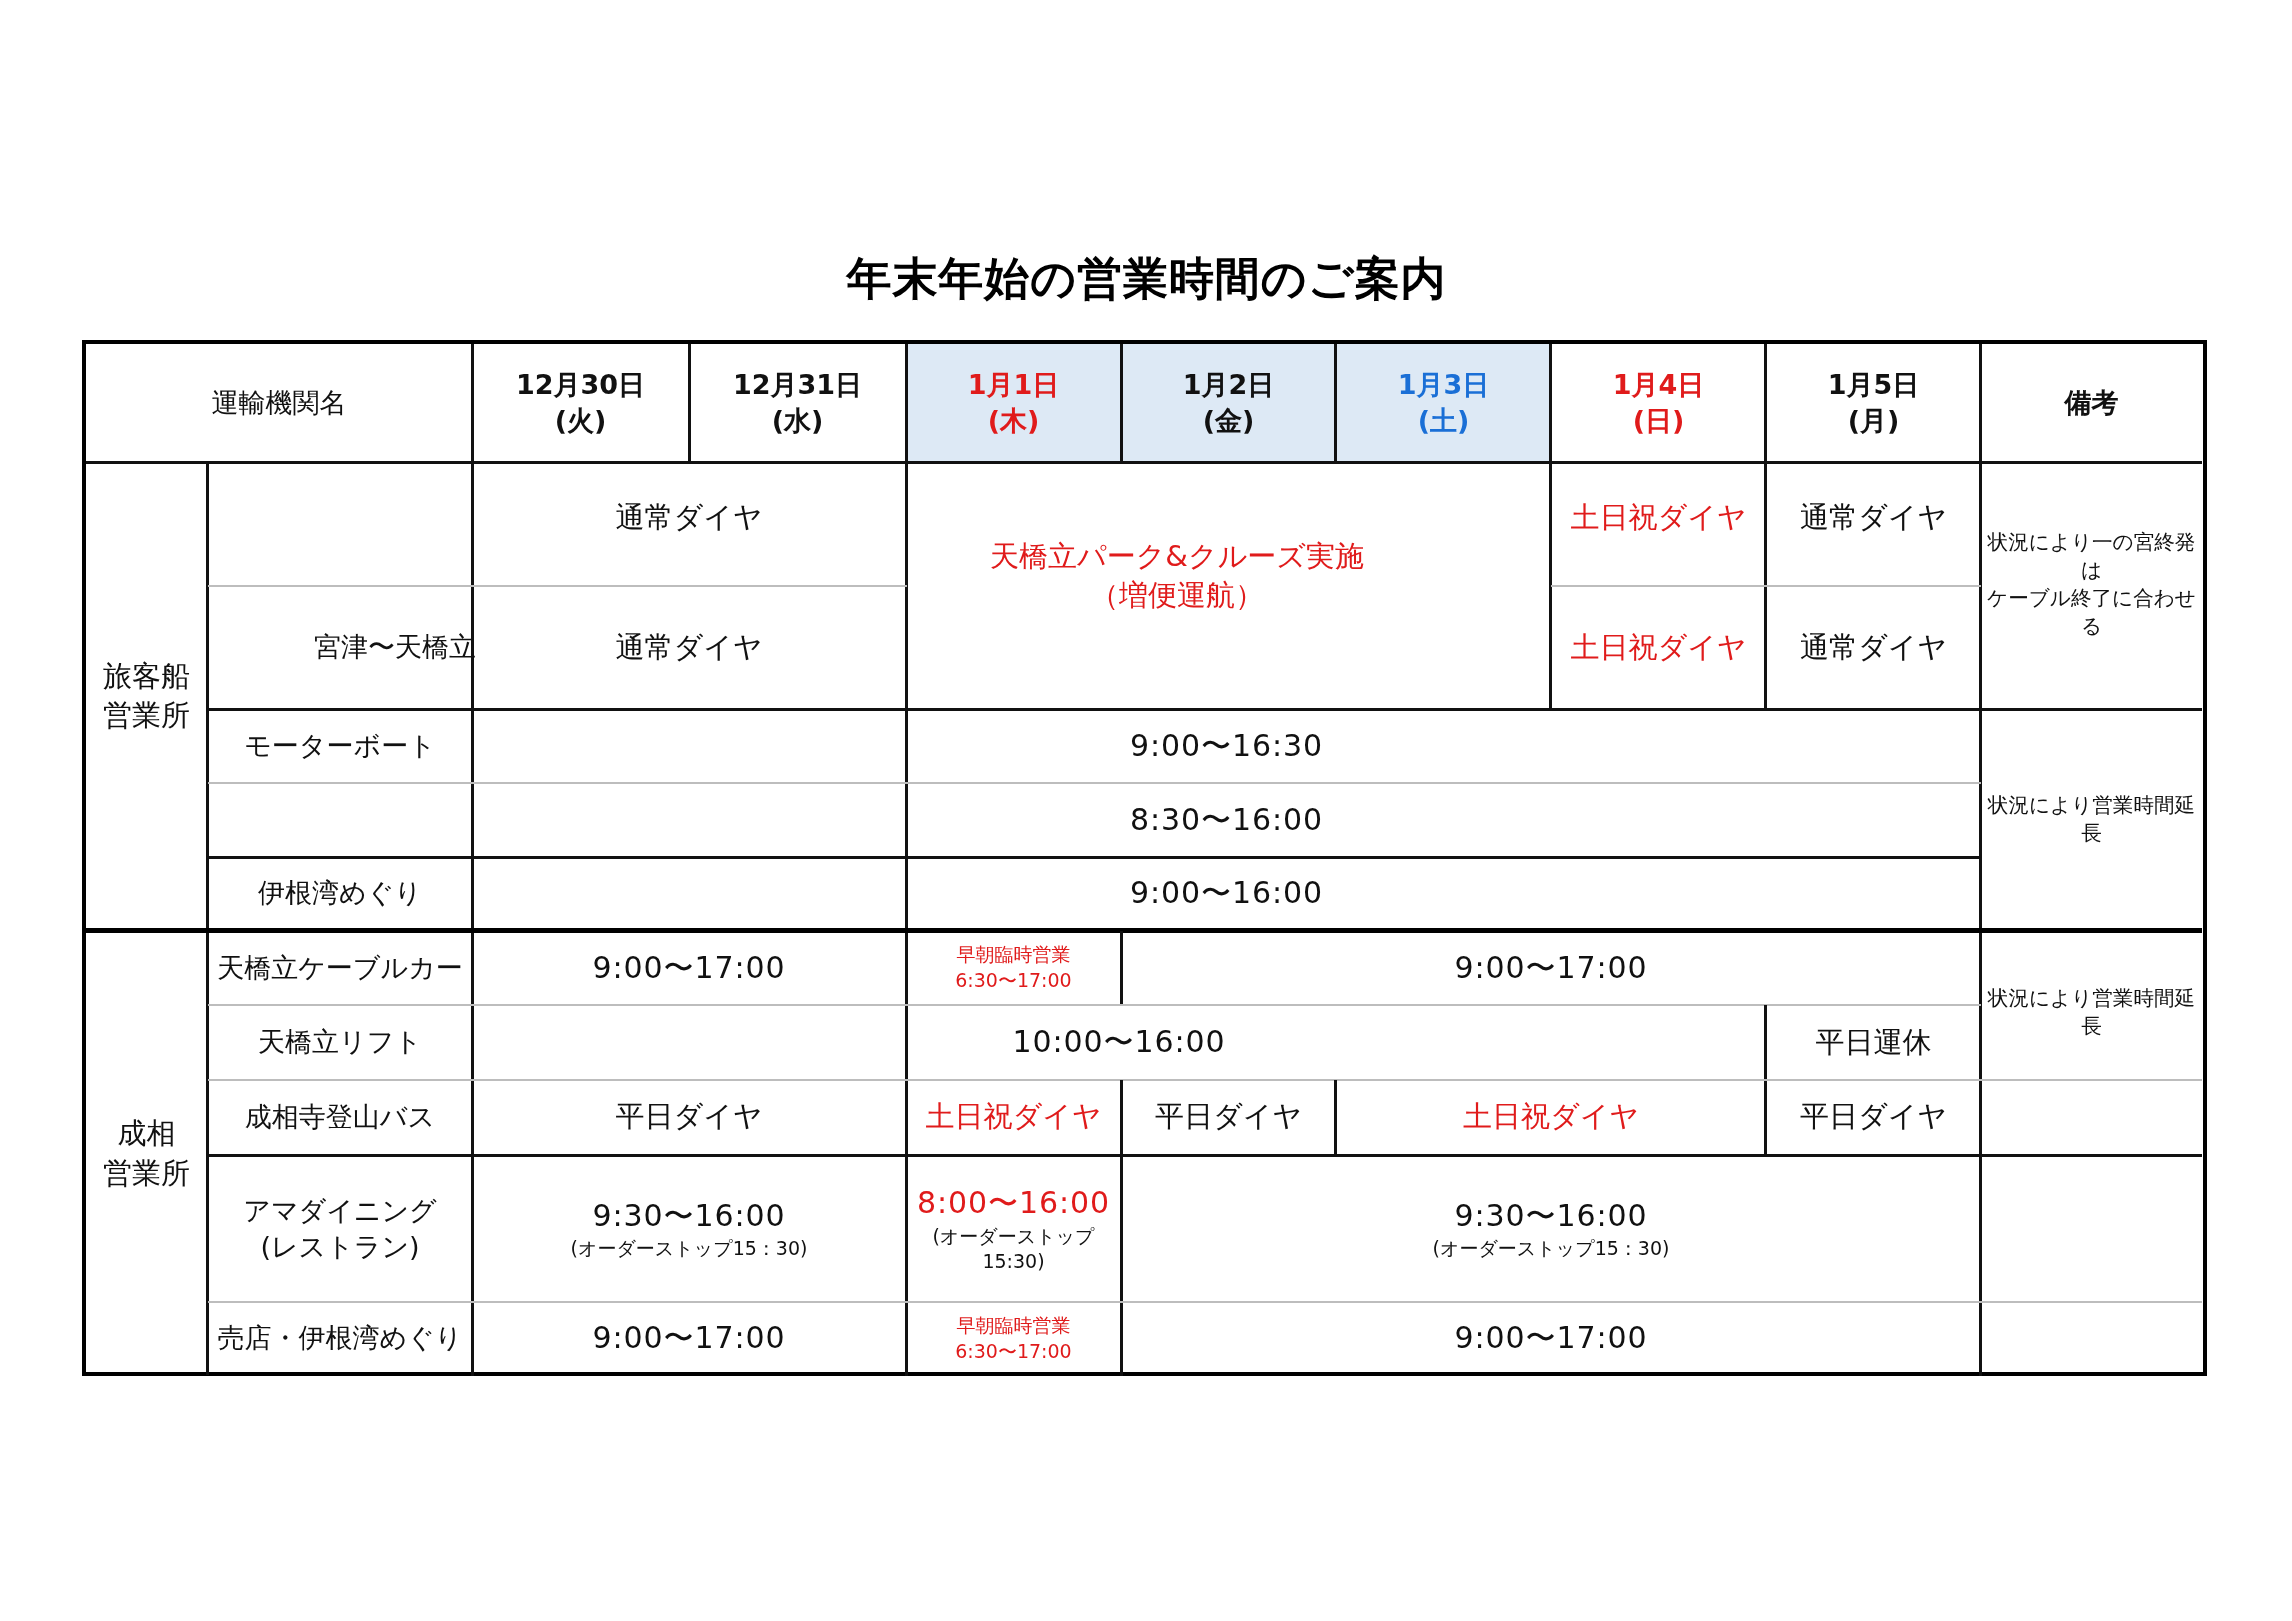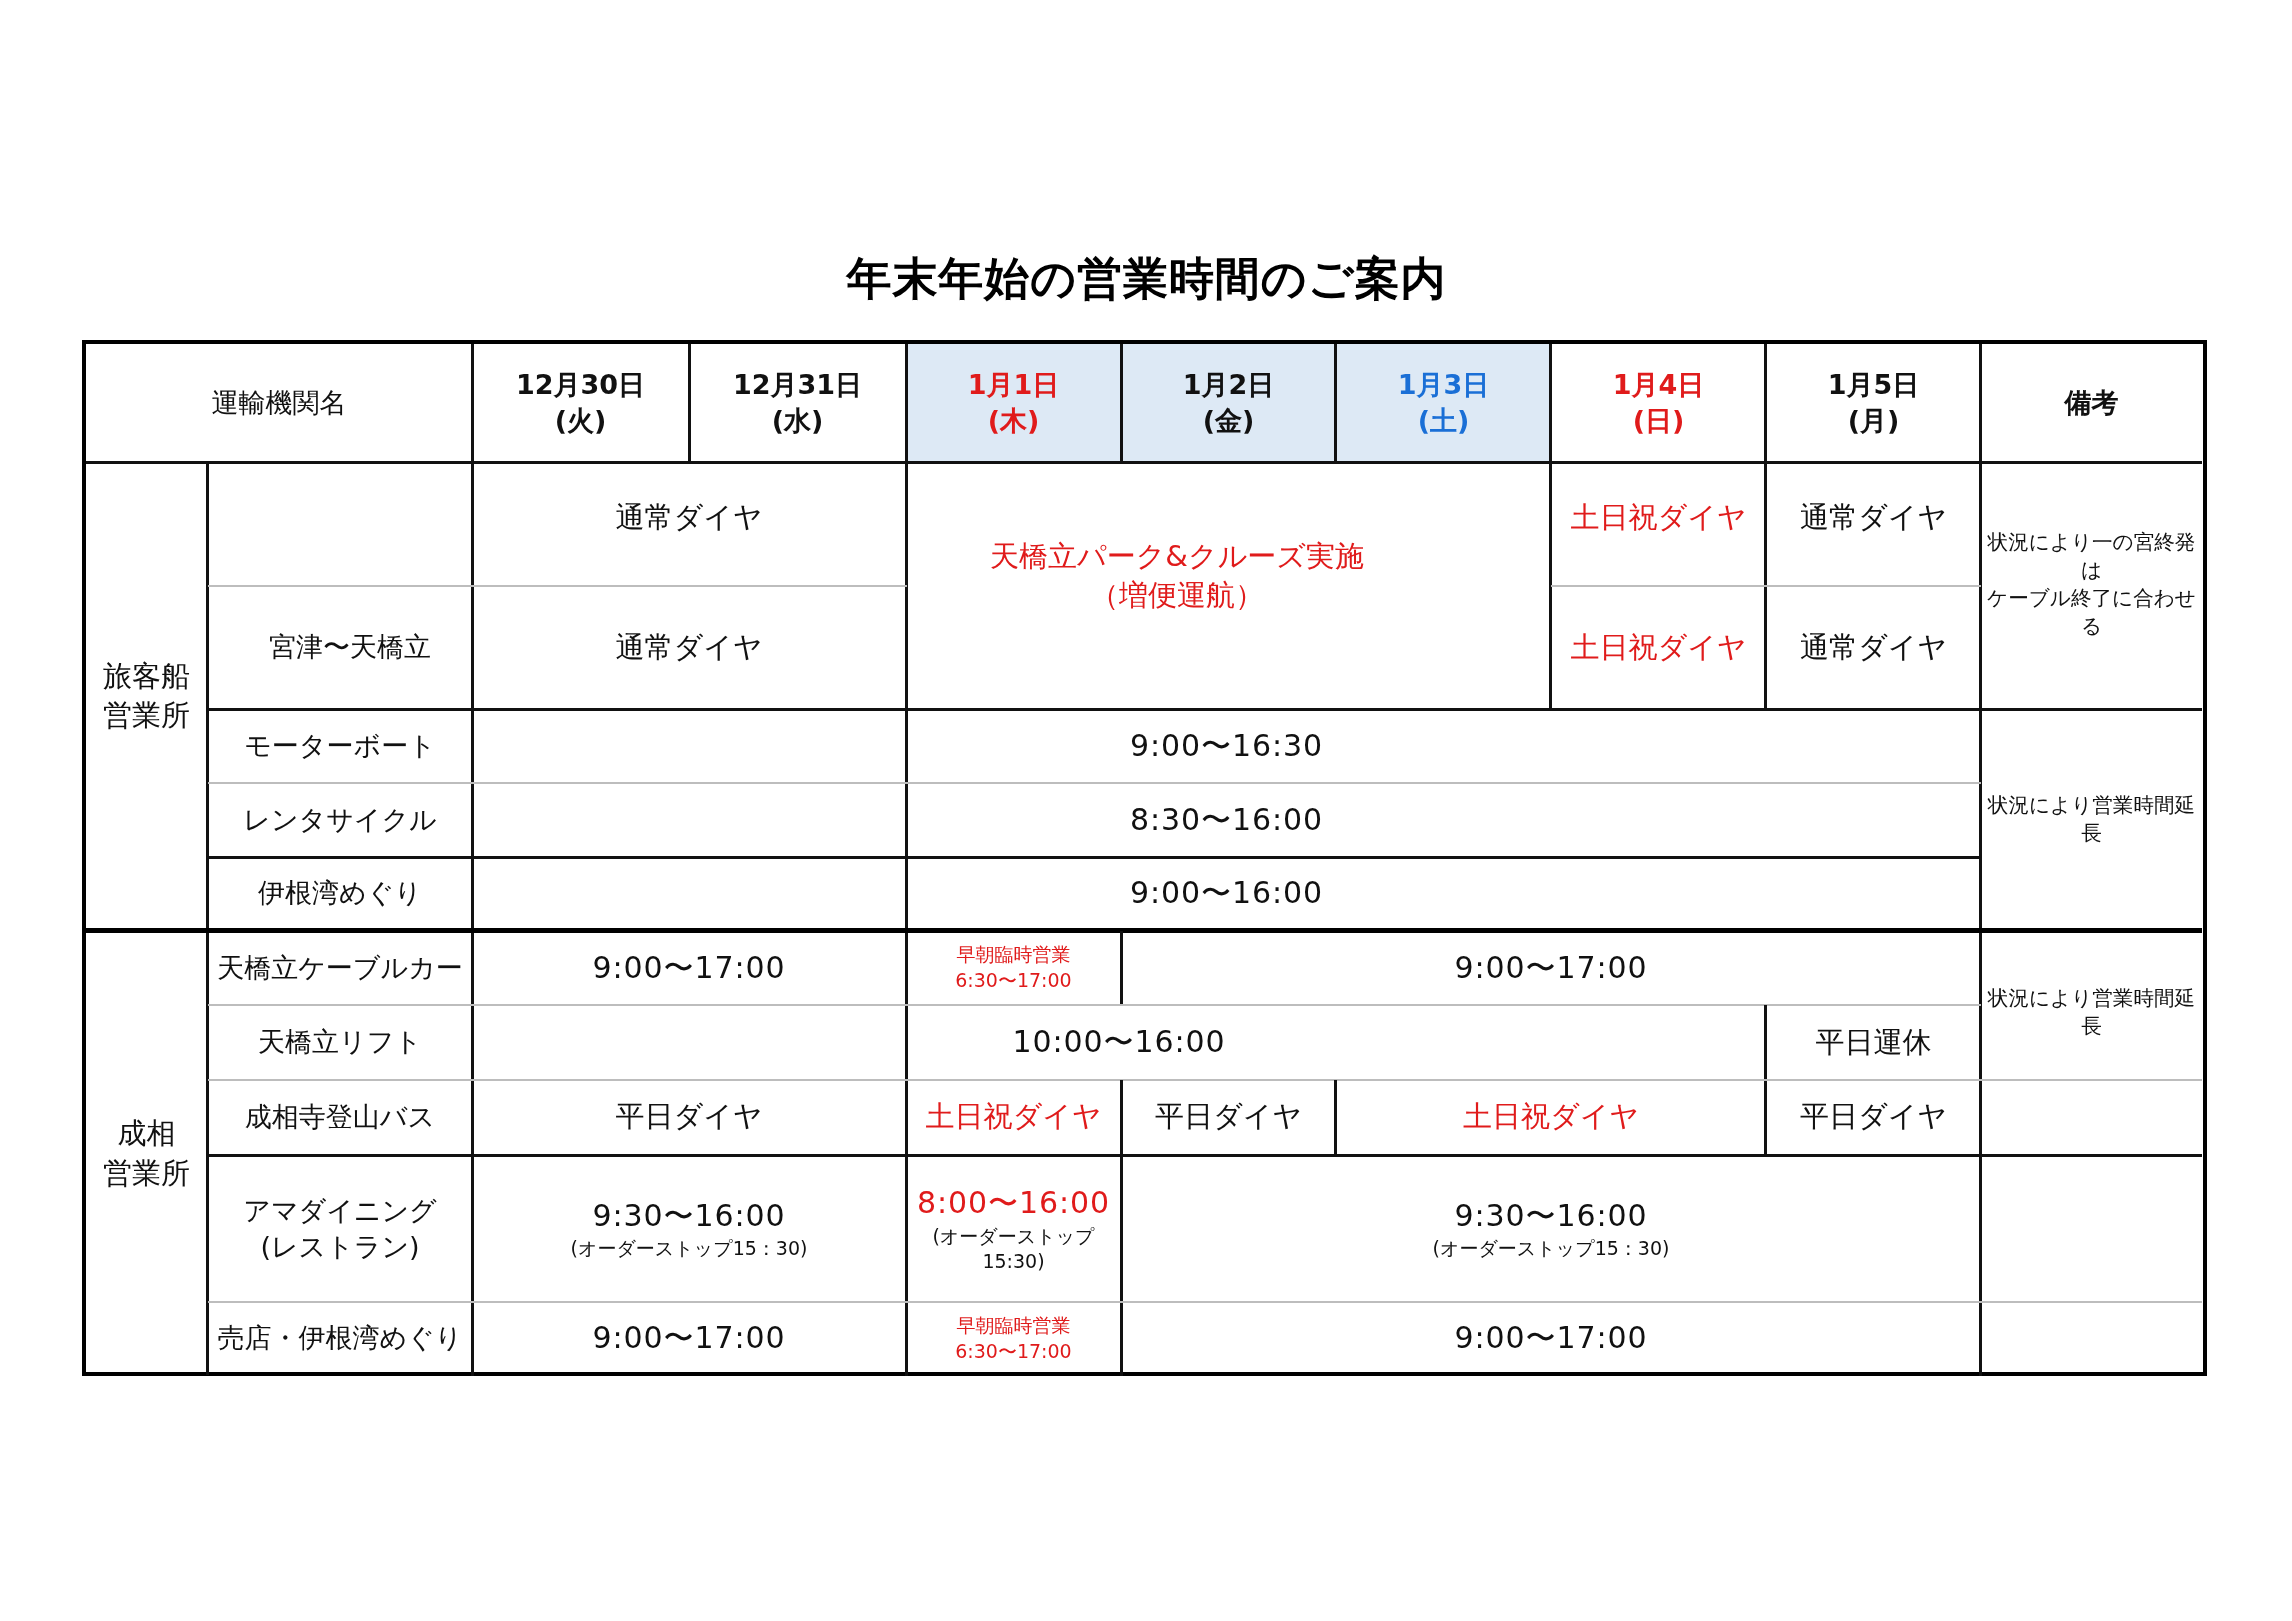--- a/index.html
+++ b/index.html
@@ -89,43 +89,40 @@
     <span>土日祝ダイヤ</span>
   </div>
   <div class="cell txt" style="left:1680px; top:118px; width:215px; height:112px;">
     <span>通常ダイヤ</span>
   </div>
   <div class="cell note" style="left:1895px; top:118px; width:221px; height:246px;">
     <span>状況により一の宮終発は</span>
     <span>ケーブル終了に合わせる</span>
   </div>
 
-  <div class="cell txt-sm" style="left:132px; top:242px; width:264px; height:123px;">
+  <div class="cell txt-sm" style="left:126px; top:242px; width:264px; height:123px;align-items:flex-end;">
     <span>宮津〜天橋立</span>
   </div>
   <div class="cell txt" style="left:386px; top:242px; width:434px; height:123px;">
     <span>通常ダイヤ</span>
   </div>
   <div class="cell txt red" style="left:1465px; top:242px; width:215px; height:123px;">
     <span>土日祝ダイヤ</span>
   </div>
   <div class="cell txt" style="left:1680px; top:242px; width:215px; height:123px;">
     <span>通常ダイヤ</span>
   </div>
 
   <div class="cell txt-sm" style="left:122px; top:365px; width:264px; height:74px;">
     <span>モーターボート</span>
   </div>
   <div class="cell time" style="left:386px; top:365px; width:1509px; height:74px;">
     <span>9:00〜16:30</span>
   </div>
 
-  <div class="cell txt-sm" style="left:122px; top:439px; width:264px; height:74px;">
-    <span>レンタサイクル</span>
-  </div>
   <div class="cell time" style="left:386px; top:439px; width:1509px; height:74px;">
     <span>8:30〜16:00</span>
   </div>
 
   <div class="cell txt-sm" style="left:122px; top:513px; width:264px; height:73px;">
     <span>伊根湾めぐり</span>
   </div>
   <div class="cell time" style="left:386px; top:513px; width:1509px; height:73px;">
     <span>9:00〜16:00</span>
   </div>

